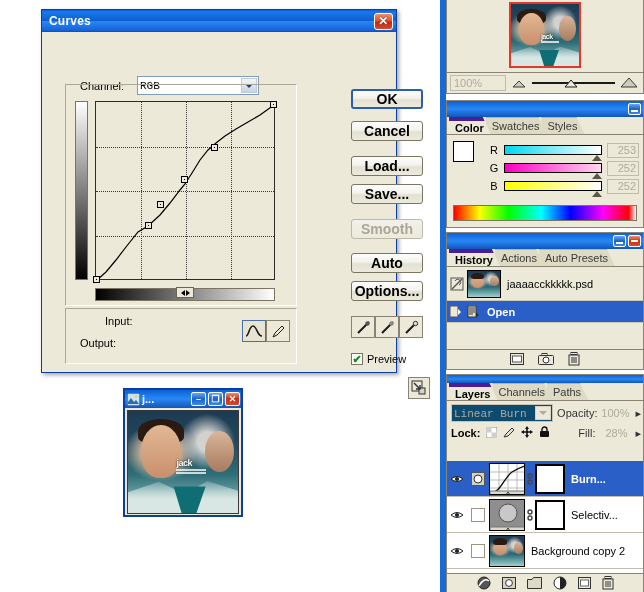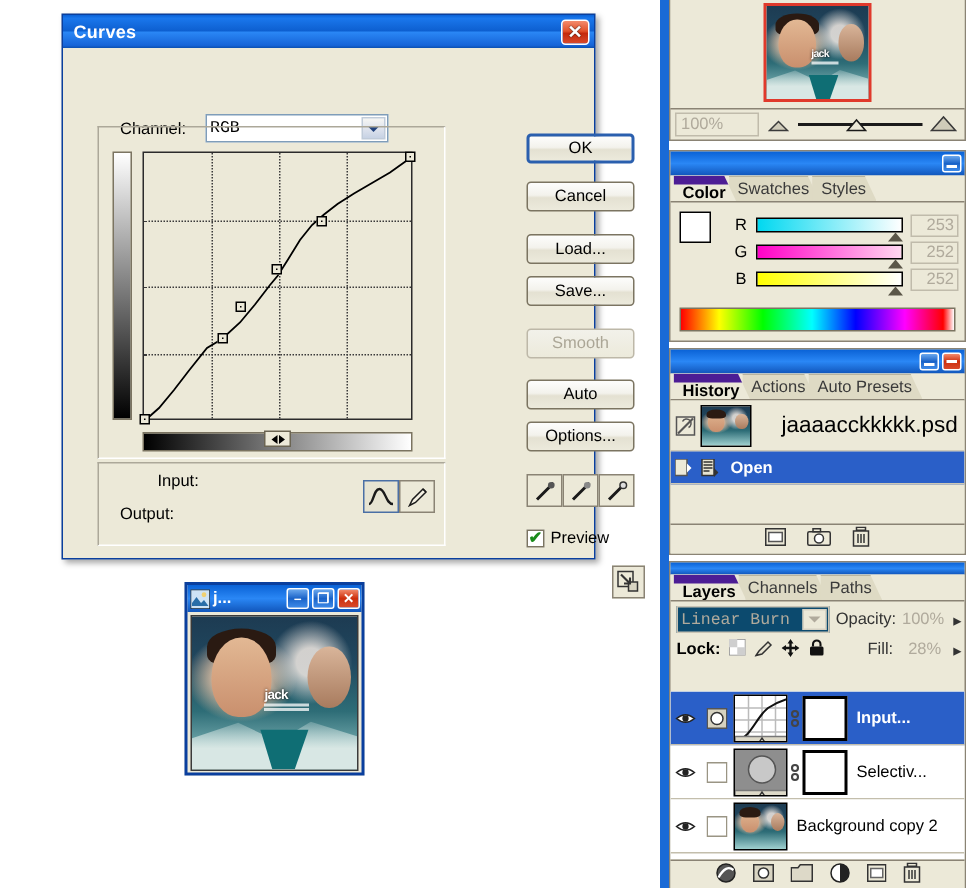--- a/index.html
+++ b/index.html
@@ -63,25 +63,25 @@
   }
   .fakeselect .arrowbox i {
     width: 0; height: 0; border-left: 4px solid transparent;
     border-right: 4px solid transparent; border-top: 4px solid #21427d;
   }
   .fakeselect.disabled { background: #0c4a6e; color: #b0aa9c; border-color: #c8c3b4; align-items: flex-end; }
   .fakeselect.disabled .arrowbox i { border-top-color: #b0aa9c; }
   .fakeselect.disabled .arrowbox { background: #ece9d8; border-color: #d6d1c2; }
 
   .btn {
-    font-family: "Liberation Sans", sans-serif; font-size: 11px;
+    font-family: "Liberation Sans", sans-serif; font-size: 14px;
     background: linear-gradient(to bottom,#fdfdfc 0%,#f3f2ec 45%,#e4e1d2 55%,#eceadc 100%);
     border: 1px solid #7b7461; border-radius: 3px;
     display: flex; align-items: center; justify-content: center;
-    color: #000; position: absolute;
+    color: #000; position: absolute; font-weight: bold;
   }
   .btn.primary { border: 2px solid #2a5fae; }
   .btn.disabled { color: #aba696; border-color: #bdb8a8;
     background: linear-gradient(to bottom,#f2f1ea,#eceadb); }
   .vgrad {
     position: absolute; width: 13px;
     background: linear-gradient(to top,#000 0%,#fff 100%);
     border: 1px solid #7b7461;
   }
   .hgrad {
@@ -168,21 +168,21 @@
   .tab {
     height: 17px; padding: 0 7px 0 6px; font-size: 11px;
     display:flex;align-items:center;
     background:#dedac4; border-top:1px solid #b9b49f;
     position:relative; color:#3a3a3a;
     clip-path: polygon(0 0, calc(100% - 8px) 0, 100% 100%, 0 100%);
     margin-right:-5px;
   }
   .tab.active {
     background:#ece9d8; color:#000; font-weight:bold; z-index:3;
-    border-top:6px solid #4c1d95;
+    border-top:4px solid #4c1d95;
   }
 
   
   .swatchstack { position:relative; width:30px; height:28px; }
   .sw-fg { position:absolute; left:0; top:0; width:21px;height:21px;
     background:#fff;border:1px solid #000; box-shadow: inset 0 0 0 1px #fff; }
   .sw-bg { position:absolute; left:11px; top:11px; width:17px;height:17px;
     background:#c9a3ac;border:1px solid #000; z-index:-1; }
   .slider-row { display:flex;align-items:center;gap:5px; height:18px; }
   .sl-label { width:10px; font-size:11px; text-align:center; }
@@ -523,21 +523,21 @@
               <path d="M5 4 A3 3 0 1 1 9 8" fill="none" stroke="#555"></path>
             </svg>
         </div>
         <div class="thumbsm">
           <div class="photo">
             <div class="face"></div>
             <div class="hair"></div>
             <div class="face2"></div>
           </div>
         </div>
-        <span style="padding-left:20px;font-size:15px">jaaaacckkkkk.psd</span>
+        <span style="padding-left:6px;font-size:11px">jaaaacckkkkk.psd</span>
       </div>
       <div class="hist-row sel" style="height:22px">
         <div style="width:18px;display:flex;justify-content:center">
           <svg width="12" height="12" viewBox="0 0 12 12">
               <rect x="0" y="0" width="8" height="11" fill="#ece9d8" stroke="#555"></rect>
               <path d="M8 3 L11 6 L8 9 Z" fill="#fff"></path>
             </svg>
         </div>
         <div style="width:16px;display:flex;justify-content:center">
           <svg width="12" height="12" viewBox="0 0 12 12">
@@ -648,21 +648,21 @@
             <rect x="0" y="27" width="36" height="5" fill="#ddd9c8" stroke="#777"></rect>
             <path d="M16 31 L18 28 L20 31 Z" fill="#ece9d8" stroke="#333"></path>
           </svg>
         </span>
         <span style="width:10px;display:flex;justify-content:center">
           <svg width="8" height="14" viewBox="0 0 8 14">
               <path d="M4 2 a2 2 0 0 1 0 4 a2 2 0 0 1 0 -4 M4 8 a2 2 0 0 1 0 4 a2 2 0 0 1 0 -4" fill="none" stroke="#444" stroke-width="1.4"></path>
             </svg>
         </span>
         <span class="maskthumb"></span>
-        <span class="layname">Input...</span>
+        <span class="layname">Burn...</span>
       </div>
 
       <div class="lay-row">
         <span class="eye">
           <svg width="14" height="10" viewBox="0 0 14 10">
               <path d="M1 5 Q7 0 13 5 Q7 10 1 5 Z" fill="#fff" stroke="#222"></path>
               <circle cx="7" cy="5" r="2.1" fill="#222"></circle>
             </svg>
         </span>
         <span style="width:22px;display:flex;justify-content:center">

